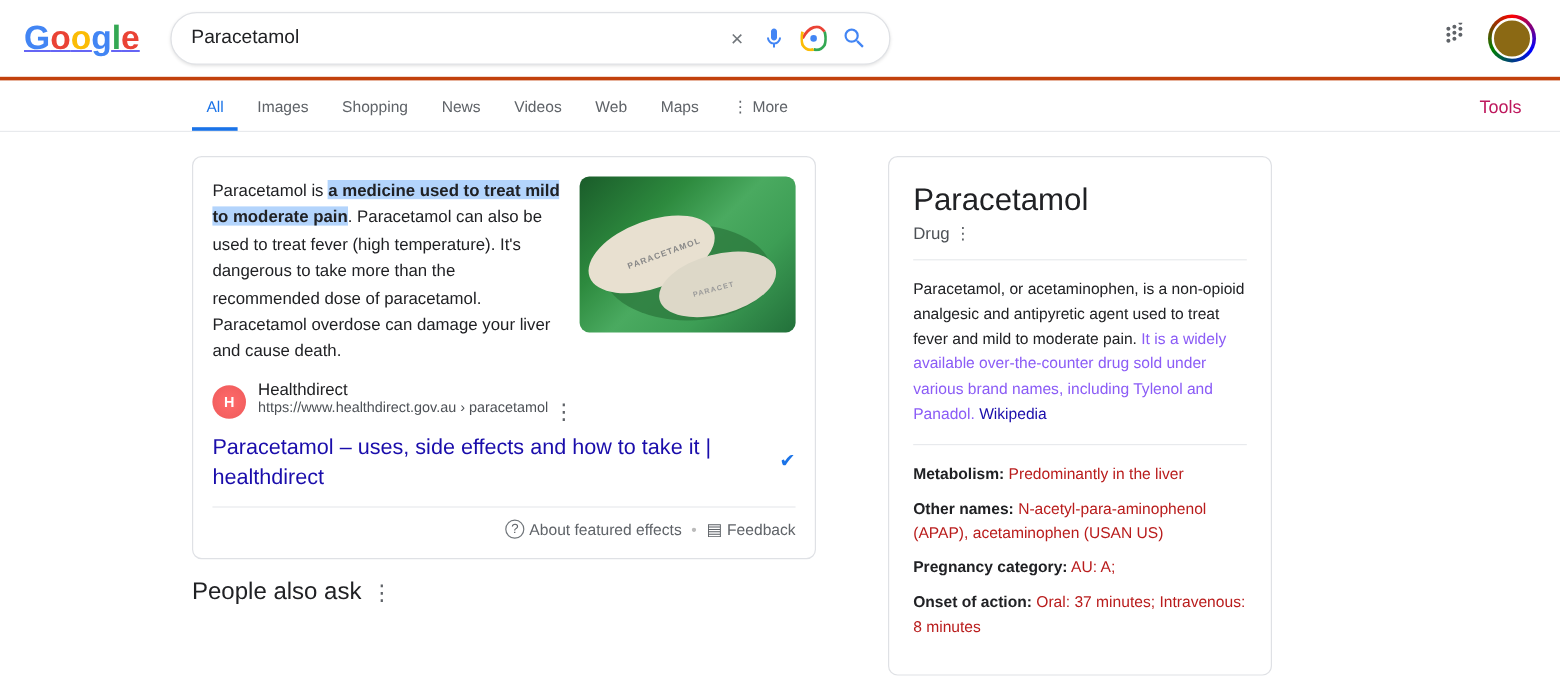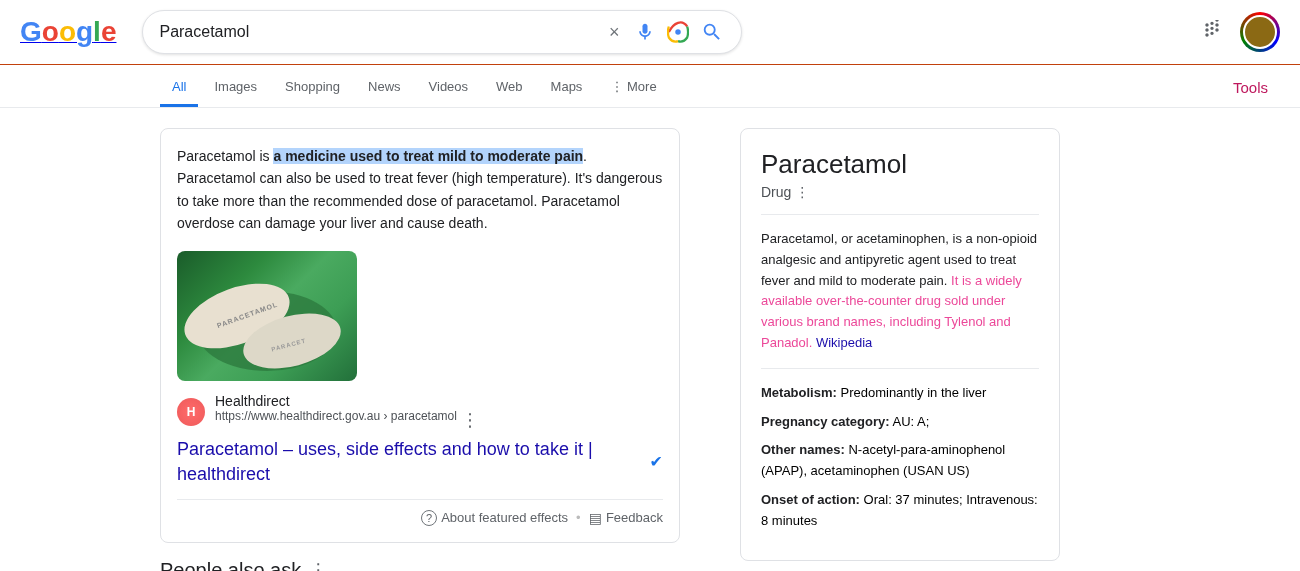--- a/index.html
+++ b/index.html
@@ -3,21 +3,21 @@
   <meta charset="utf-8">
   <style>
     * { box-sizing: border-box; margin: 0; padding: 0; }
     body { font-family: Arial, sans-serif; background: #fff; color: #202124; font-size: 14px; }
     
     
     .header {
       display: flex;
       align-items: center;
       padding: 10px 20px;
-      border-bottom: 1px solid #c2410c;
+      border-bottom: 3px solid #c2410c;
       gap: 16px;
     }
     .logo {
       font-size: 28px;
       font-weight: bold;
       text-decoration: none;
       margin-right: 10px;
       flex-shrink: 0;
     }
     .logo-g { color: #4285f4; }
@@ -141,21 +141,20 @@
     
     .snippet-box {
       border: 1px solid #dfe1e5;
       border-radius: 8px;
       padding: 16px;
       margin-bottom: 16px;
     }
     .snippet-content {
       display: flex;
       gap: 16px;
-      flex-direction: column;
     }
     .snippet-text {
       flex: 1;
       font-size: 14px;
       line-height: 1.6;
       color: #202124;
     }
     .snippet-highlight {
       background: #b3d4fc;
       font-weight: bold;
@@ -277,29 +276,29 @@
       border: none;
       border-top: 1px solid #e8eaed;
       margin: 14px 0;
     }
     .kp-description {
       font-size: 13px;
       line-height: 1.6;
       color: #202124;
       margin-bottom: 14px;
     }
-    .kp-description .highlight { color: #ec4899; }
+    .kp-description .highlight { color: #8b5cf6; }
     .kp-description .link { color: #1a0dab; text-decoration: none; cursor: pointer; }
     .kp-field {
       font-size: 13px;
       line-height: 1.6;
       margin-bottom: 8px;
     }
     .kp-field strong { font-weight: 700; color: #202124; }
-    .kp-field span { color: #000000; }
+    .kp-field span { color: #b91c1c; }
 
     
     ::-webkit-scrollbar { width: 6px; }
     ::-webkit-scrollbar-track { background: #f1f1f1; }
     ::-webkit-scrollbar-thumb { background: #ccc; border-radius: 3px; }
   </style>
 </head>
 <body>
 
 <div class="header">
@@ -432,26 +431,26 @@
       <div class="kp-description">
         <span>Paracetamol, or acetaminophen, is a non-opioid analgesic and antipyretic agent used to treat fever and mild to moderate pain. </span><span class="highlight">It is a widely available over-the-counter drug sold under various brand names, including Tylenol and Panadol.</span><a href="#" class="link"> Wikipedia</a>
       </div>
       <hr class="kp-divider">
 
       <div class="kp-field">
         <strong>Metabolism:</strong>
         <span> Predominantly in the liver</span>
       </div>
       <div class="kp-field">
+        <strong>Other names:</strong>
+        <span> N-acetyl-para-aminophenol (APAP), acetaminophen (USAN US)</span>
+      </div>
+      <div class="kp-field">
         <strong>Pregnancy category:</strong>
         <span> AU: A;</span>
-      </div>
-      <div class="kp-field">
-        <strong>Other names:</strong>
-        <span> N-acetyl-para-aminophenol (APAP), acetaminophen (USAN US)</span>
       </div>
       <div class="kp-field">
         <strong>Onset of action:</strong>
         <span> Oral: 37 minutes; Intravenous: 8 minutes</span>
       </div>
     </div>
   </div>
 
 </div>
 

